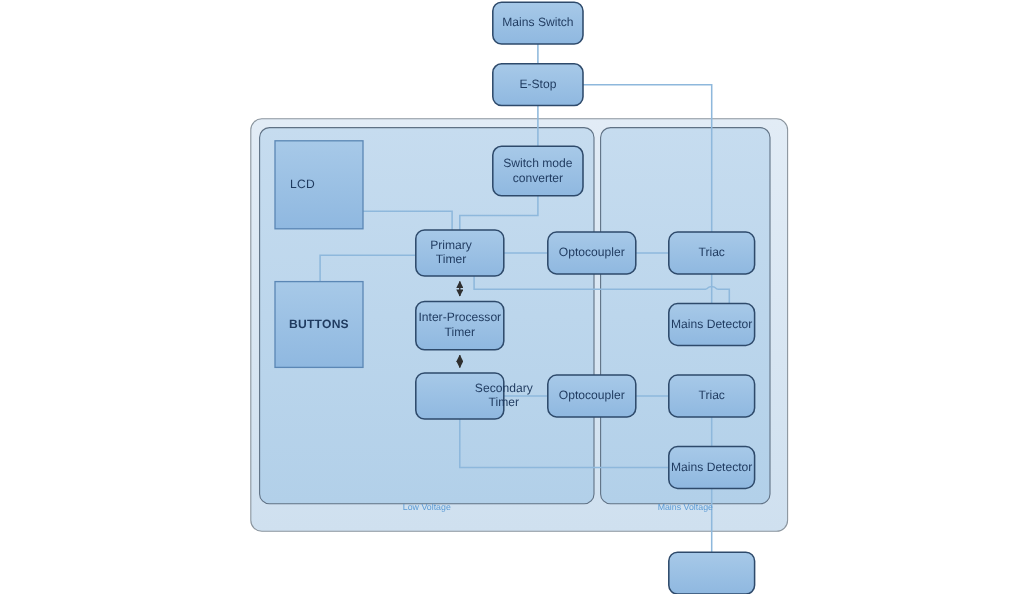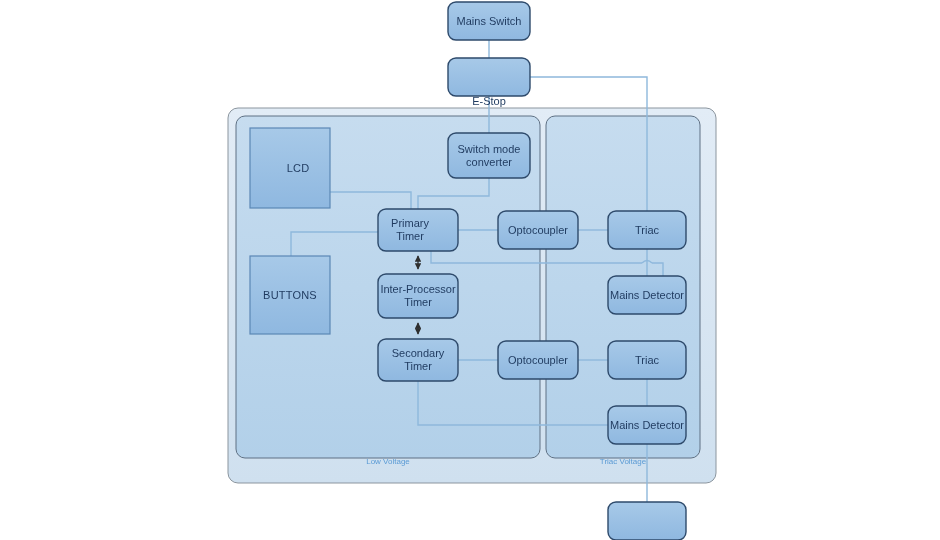--- a/index.html
+++ b/index.html
@@ -109,30 +109,30 @@
       <rect x="608" y="211" width="78" height="38" rx="8" fill="url(#gNode)" stroke="#2e4a6b" stroke-width="1.4"></rect>
       <rect x="608" y="276" width="78" height="38" rx="8" fill="url(#gNode)" stroke="#2e4a6b" stroke-width="1.4"></rect>
       <rect x="608" y="341" width="78" height="38" rx="8" fill="url(#gNode)" stroke="#2e4a6b" stroke-width="1.4"></rect>
       <rect x="608" y="406" width="78" height="38" rx="8" fill="url(#gNode)" stroke="#2e4a6b" stroke-width="1.4"></rect>
 
       <rect x="608" y="502" width="78" height="38" rx="8" fill="url(#gNode)" stroke="#2e4a6b" stroke-width="1.4"></rect>
     </g>
   </svg>
 
   <div class="node-label" style="left:448px;top:2px;width:82px;height:38px;">Mains Switch</div>
-  <div class="node-label" style="left:448px;top:58px;width:82px;height:38px;margin-top:24px;">E-Stop</div>
+  <div class="node-label" style="left:448px;top:58px;width:82px;height:38px;">E-Stop</div>
   <div class="node-label" style="left:448px;top:133px;width:82px;height:45px;">Switch mode converter</div>
-  <div class="node-label sq" style="left:258px;top:128px;width:80px;height:80px;text-align:center;">LCD</div>
-  <div class="node-label sq" style="left:250px;top:256px;width:80px;height:78px;">BUTTONS</div>
+  <div class="node-label sq" style="left:235px;top:128px;width:80px;height:80px;text-align:center;">LCD</div>
+  <div class="node-label sq" style="left:250px;top:256px;width:80px;height:78px;font-weight:bold;">BUTTONS</div>
   <div class="node-label" style="left:378px;top:209px;width:64px;height:42px;">Primary Timer</div>
   <div class="node-label" style="left:378px;top:274px;width:80px;height:44px;">Inter-Processor Timer</div>
-  <div class="node-label" style="left:378px;top:339px;width:80px;height:42px;">Secondary Timer</div>
+  <div class="node-label" style="left:378px;top:339px;width:80px;height:42px;padding-left:40px;">Secondary Timer</div>
   <div class="node-label" style="left:498px;top:211px;width:80px;height:38px;">Optocoupler</div>
   <div class="node-label" style="left:498px;top:341px;width:80px;height:38px;">Optocoupler</div>
   <div class="node-label" style="left:608px;top:211px;width:78px;height:38px;">Triac</div>
   <div class="node-label" style="left:608px;top:276px;width:78px;height:38px;">Mains Detector</div>
   <div class="node-label" style="left:608px;top:341px;width:78px;height:38px;">Triac</div>
   <div class="node-label" style="left:608px;top:406px;width:78px;height:38px;">Mains Detector</div>
 
   <div class="node-label" style="left:236px;top:455px;width:304px;height:14px;font-size:8px;color:#5b9bd5;">Low Voltage</div>
-  <div class="node-label" style="left:546px;top:455px;width:154px;height:14px;font-size:8px;color:#5b9bd5;">Triac Voltage</div>
+  <div class="node-label" style="left:546px;top:455px;width:154px;height:14px;font-size:8px;color:#5b9bd5;">Mains Voltage</div>
 
 </div>
 
 </body></html>

